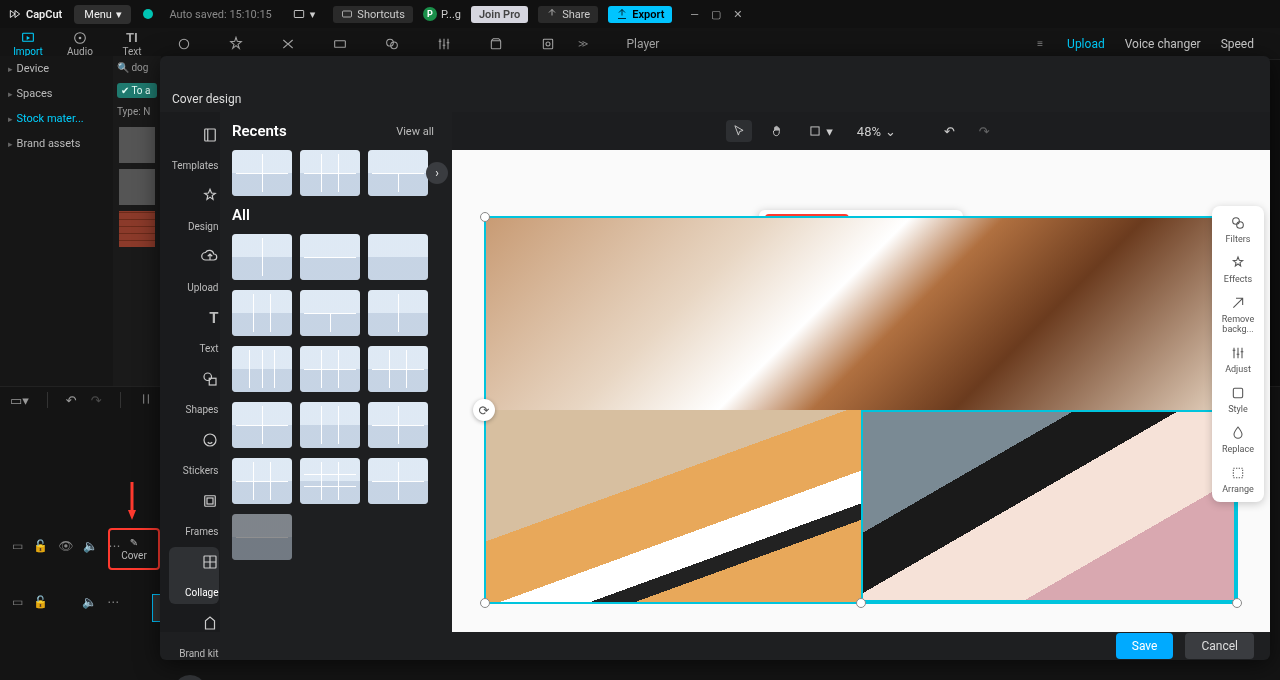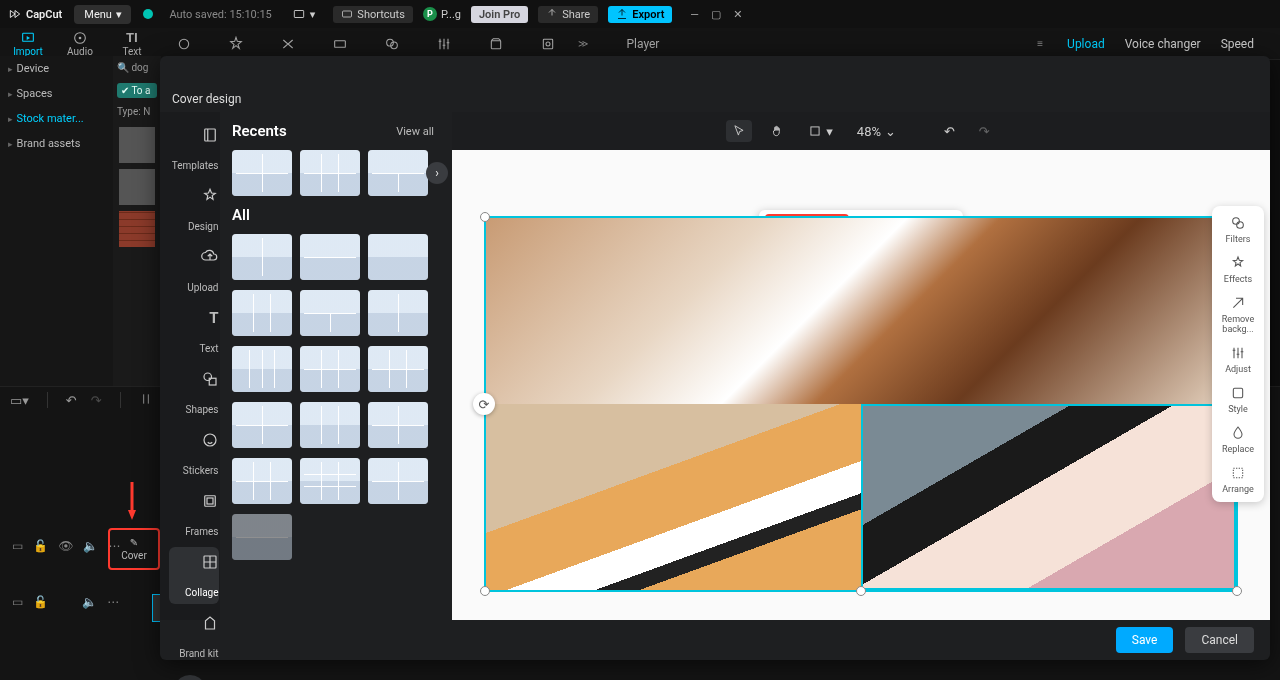--- a/index.html
+++ b/index.html
@@ -136,21 +136,21 @@
   .cell.br { right:0; top:50%; width:50%; bottom:0; border:2px solid #00c4dd; background: linear-gradient(150deg,#7a8a94 0 30%, #1a1a1a 30% 45%, #f6e2d8 45% 70%, #d9a8b0 70% 100%);} 
   
   .edge-badge { position:absolute; left:-13px; top:50%; transform:translateY(-50%); width:22px; height:22px; border-radius:50%; background:#fff; box-shadow:0 1px 4px rgba(0,0,0,.3); display:flex; align-items:center; justify-content:center; color:#555; font-size:13px;}
 
   
   .ov-right { position:absolute; right:6px; top:56px; width:52px; background:#fff; border-radius:8px; box-shadow:0 2px 8px rgba(0,0,0,.2); display:flex; flex-direction:column; align-items:center; padding:8px 0; gap:10px;}
   .ov-right-item { display:flex; flex-direction:column; align-items:center; gap:2px; color:#555; font-size:9px;}
   .ov-right-item .ico { height:18px; display:flex; align-items:center; justify-content:center;}
 
   
-  .ov-bottom { height:40px; display:flex; align-items:center; justify-content:flex-end; gap:12px; padding:0 16px;}
+  .ov-bottom { height:28px; display:flex; align-items:center; justify-content:flex-end; gap:12px; padding:0 16px;}
   .btn { padding:6px 16px; border-radius:4px; font-size:12px; }
   .btn-save { background:#00aaff; color:#fff; }
   .btn-cancel { background:#3a3c40; color:#ddd;}
 
   svg { fill:none; stroke:currentColor; stroke-width:1.6; }
 </style>
 </head>
 <body>
 
 <div class="titlebar">

